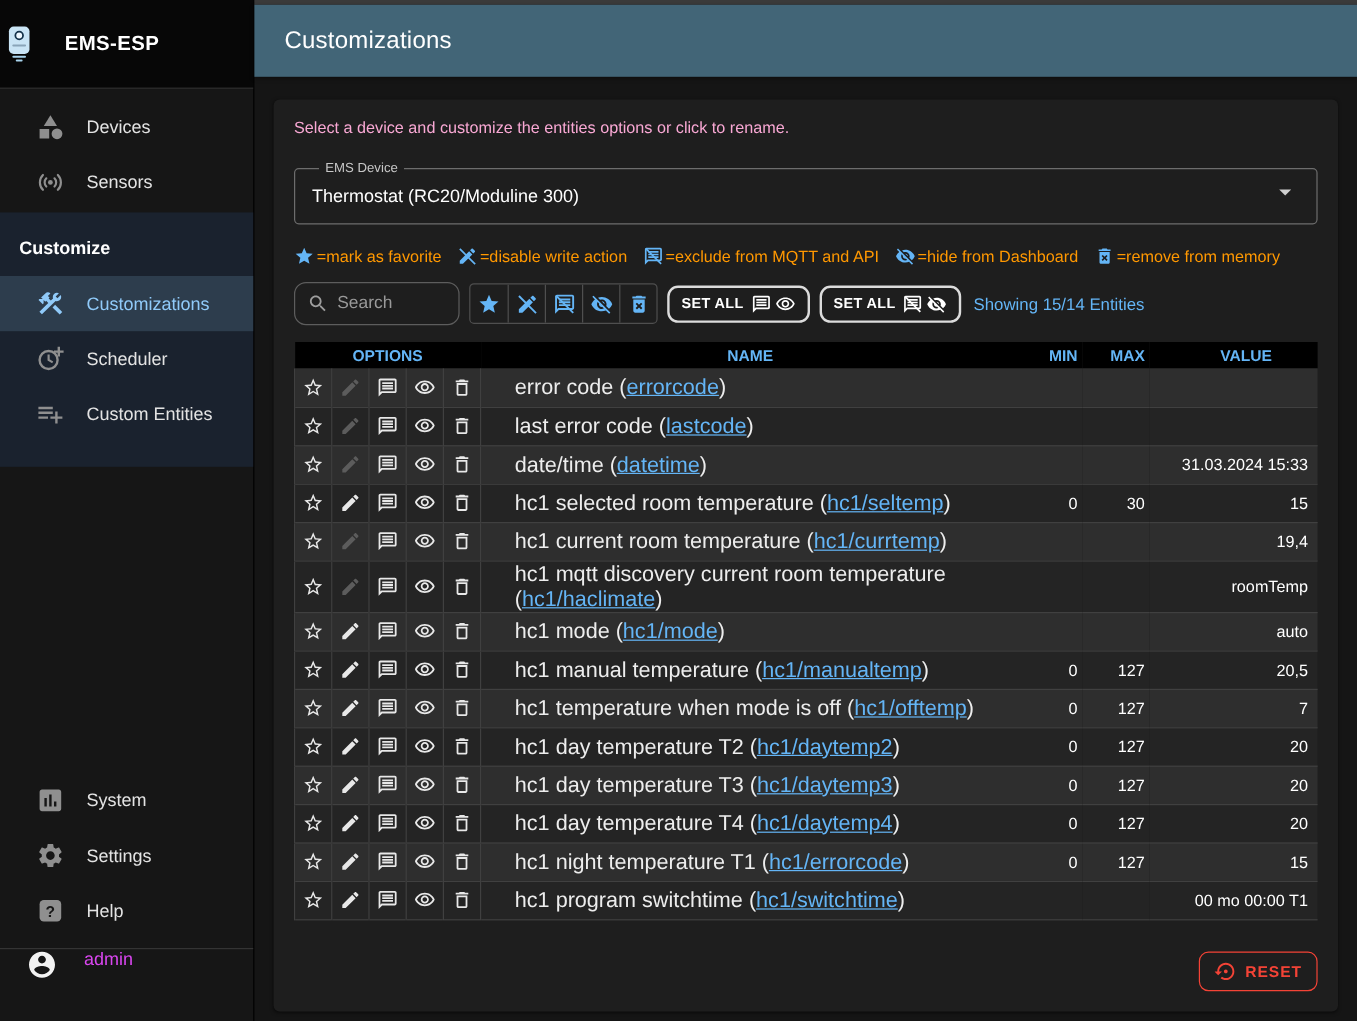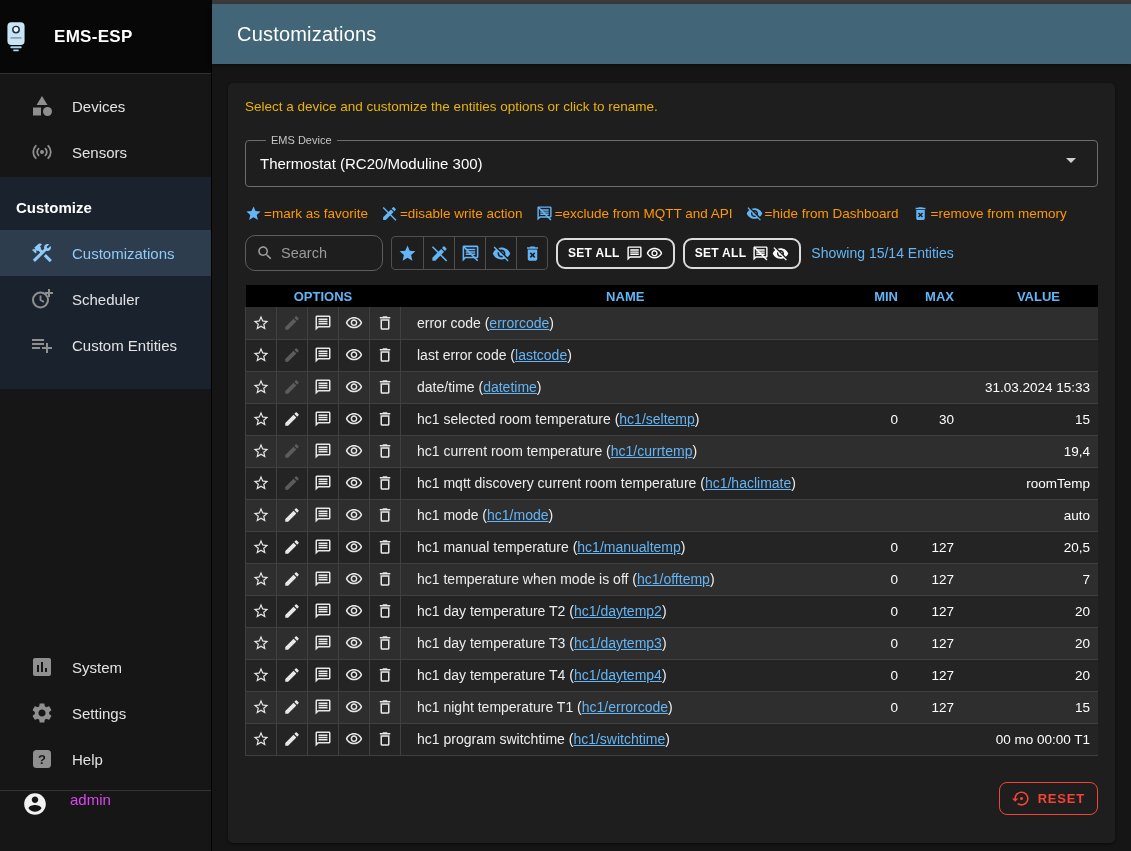--- a/index.html
+++ b/index.html
@@ -34,21 +34,21 @@
   
   .main { flex:1; display:flex; flex-direction:column; height:100%; }
   .top-strip { height:4px; background:#3a3a3a; }
   .appbar { height:60px; background:#426577; display:flex; align-items:center; padding-left:25px;
     box-shadow:0 2px 4px rgba(0,0,0,.4); }
   .appbar-title { color:#fff; font-size:20px; font-weight:400; letter-spacing:.2px; }
   .content { flex:1; padding:19px 16px 0; }
   .card { background:#1e1e1e; border-radius:5px; width:887px; height:760px; padding:16px 17px;
     box-shadow:0 1px 3px rgba(0,0,0,.5); }
 
-  .instruction { color:#eab308; font-size:13.5px; font-weight:500; }
+  .instruction { color:#f9a8d4; font-size:13.5px; font-weight:500; }
 
   fieldset.device-select { margin-top:20px; border:1px solid #6d6d6d; border-radius:4px;
     height:53px; padding:0 14px; cursor:pointer; }
   fieldset.device-select legend { font-size:11px; color:#c7c7c7; padding:0 5px; margin-left:6px; }
   .select-inner { display:flex; align-items:flex-end; justify-content:space-between; margin-top:2px; }
   .select-value { color:#fff; font-size:15px; }
   .select-caret { width:24px; height:24px; color:#cfcfcf; }
 
   .legend-row { margin-top:18px; display:flex; align-items:center; gap:13px; }
   .legend-item { display:flex; align-items:center; gap:2px; }
@@ -82,21 +82,21 @@
   th.h-value { text-align:right; padding-right:38px; }
   tbody tr { height:32px; border-bottom:1px solid #404040; }
   tbody tr.odd { background:#2e2e2e; }
   tbody tr.even { background:#242424; }
   td.opt { border-right:1px solid #404040; text-align:center; }
   td.opt:first-child { border-left:1px solid #404040; }
   td.opt button { background:transparent; border:none; color:#e8e8e8; cursor:pointer;
     display:flex; align-items:center; justify-content:center; width:100%; height:31px; }
   td.opt button .ic { width:18px; height:18px; }
   td.opt button.disabled { color:#5c5c5c; cursor:default; }
-  td.name-cell { padding-left:16px; color:#ededed; font-size:14px; cursor:pointer; }
+  td.name-cell { padding-left:28px; color:#ededed; font-size:18px; cursor:pointer; }
   td.name-cell a { color:#64b5f6; text-decoration:underline; }
   td.num { text-align:right; color:#fff; font-size:13.5px; padding-right:4px; }
   td.val { text-align:right; color:#fff; font-size:13.5px; padding-right:8px; }
 
   .reset-row { margin-top:26px; display:flex; justify-content:flex-end; }
   .reset-btn { height:33px; min-width:97px; border:1px solid #f44336; border-radius:8px;
     background:transparent; color:#f44336; display:flex; align-items:center; justify-content:center;
     gap:7px; cursor:pointer; font-family:inherit; padding:0 12px; }
   .reset-btn .ic { width:19px; height:19px; }
   .reset-btn .lbl { font-size:13px; font-weight:bold; letter-spacing:.8px; }

